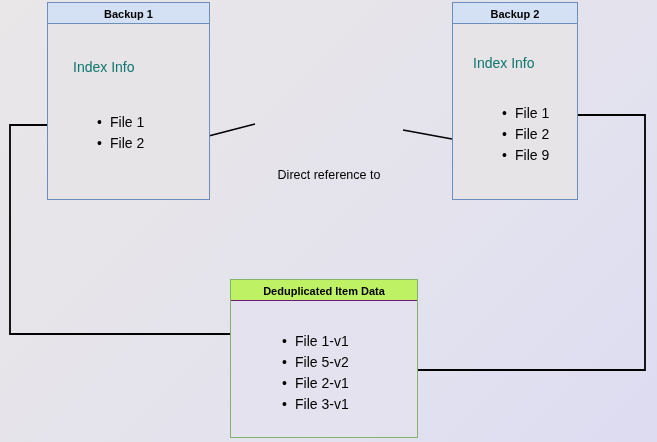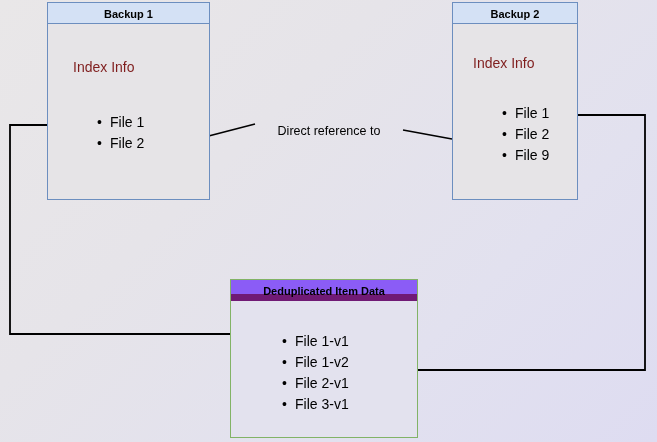--- a/index.html
+++ b/index.html
@@ -45,27 +45,27 @@
     color: #000000;
     line-height: 1;
     padding-top: 6px;
     height: 21px;
   }
   .header-blue {
     background: #d4e1f5;
     border-bottom: 1px solid #6c8ebf;
   }
   .header-green {
-    background: #8b5cf6;
-    border-bottom: 7px solid #701a75;
+    background: #bef264;
+    border-bottom: 1px solid #701a75;
   }
   .index-label {
     position: absolute;
     font-size: 14px;
-    color: #7f1d1d;
+    color: #0f766e;
     white-space: nowrap;
   }
   ul.file-list {
     position: absolute;
     margin: 0;
     padding: 0 0 0 14px;
     list-style: none;
   }
   ul.file-list li {
     font-size: 14px;
@@ -82,20 +82,21 @@
     font-size: 14px;
     line-height: 21px;
   }
   .center-label {
     position: absolute;
     font-size: 12.5px;
     color: #000;
     text-align: center;
     line-height: 16px;
     white-space: nowrap;
+    margin-top: 44px;
   }
   svg.edges {
     position: absolute;
     left: 0; top: 0;
     width: 657px;
     height: 442px;
     pointer-events: none;
   }
 </style>
 </head>
@@ -134,21 +135,21 @@
       <li>File 1</li>
       <li>File 2</li>
       <li>File 9</li>
     </ul>
   </div>
 
   <div class="box box-green" style="left:230px; top:279px; width:188px; height:159px;">
     <div class="box-header header-green">Deduplicated Item Data</div>
     <ul class="file-list" style="left:50px; top:51px;">
       <li>File 1-v1</li>
-      <li>File 1-v2</li>
+      <li>File 5-v2</li>
       <li>File 2-v1</li>
       <li>File 3-v1</li>
     </ul>
   </div>
 
   <div class="center-label" style="left:254px; top:123px; width:150px;">
     <div>Direct reference to</div>
   </div>
 
 </div>

